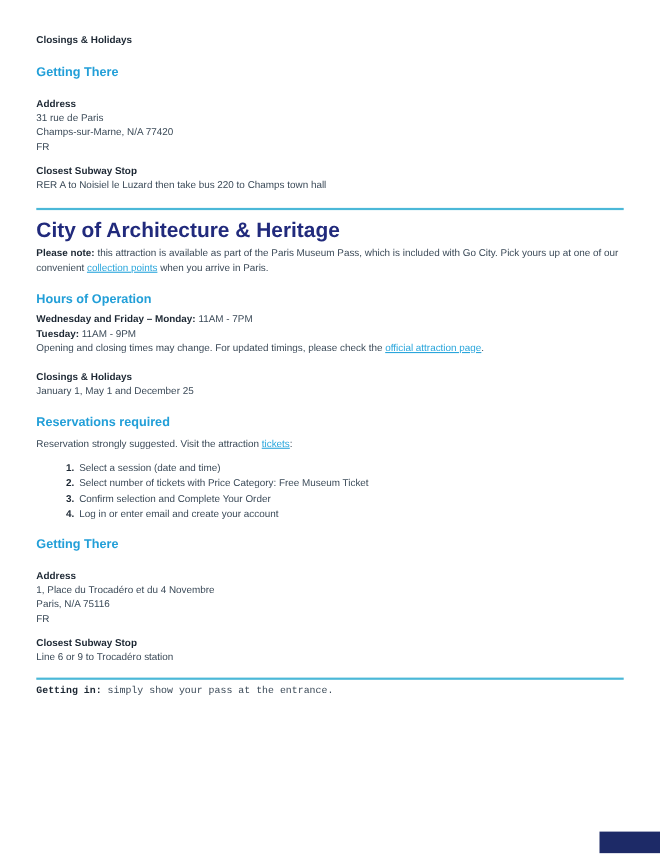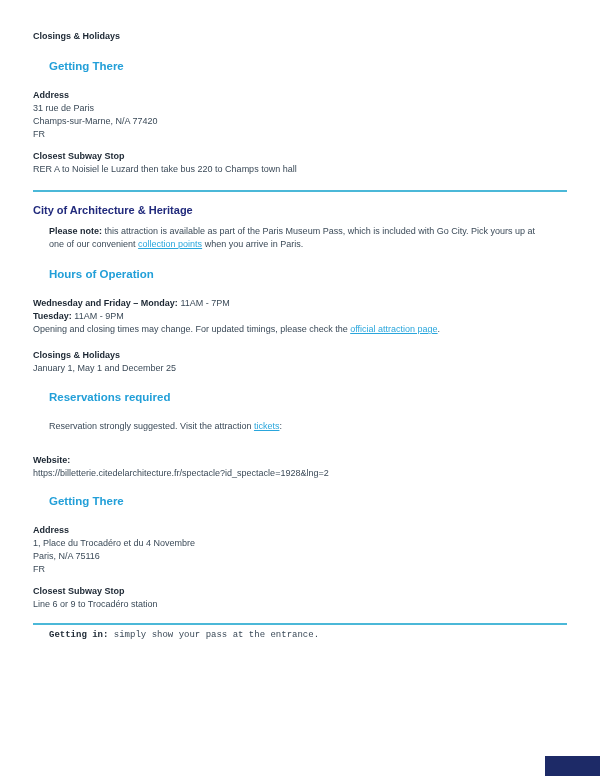--- a/index.html
+++ b/index.html
@@ -19,40 +19,40 @@
   .label {
     font-weight: bold;
     color: #1c2733;
   }
   .body-line { margin: 0; }
   .h-cyan {
     color: #229fd8;
     font-size: 11.5px;
     line-height: 14px;
     font-weight: bold;
-    margin: 16px;
+    margin: 0;
   }
   .h-navy {
     color: #212a7c;
-    font-size: 11px;
+    font-size: 19px;
     line-height: 19px;
     font-weight: bold;
     margin: 0;
   }
   a.doc-link {
     color: #2aa6dc;
     text-decoration: underline;
     cursor: pointer;
   }
   .rule {
     border: none;
     border-top: 2px solid #4bb8d8;
     margin: 0;
   }
-  p { margin: 16px; }
+  p { margin: 0; }
   .para { max-width: 534px; }
   ol.steps {
     margin: 9px 0 0 0;
     padding-left: 37px;
   }
   ol.steps li {
     margin-bottom: 1px;
     padding-left: 2px;
   }
   ol.steps li::marker {
@@ -120,25 +120,27 @@
       <p class="body-line label">Closings &amp; Holidays</p>
       <p class="body-line">January 1, May 1 and December 25</p>
     </div>
 
     <h3 class="h-cyan mt-head">Reservations required</h3>
 
     <p style="margin-top:6px;">
       <span>Reservation strongly suggested. Visit the attraction </span><a class="doc-link">tickets</a><span>:</span>
     </p>
 
+    <ol class="steps">
+      <li>Select a session (date and time)</li>
+      <li>Select number of tickets with Price Category: Free Museum Ticket</li>
+      <li>Confirm selection and Complete Your Order</li>
+      <li>Log in or enter email and create your account</li>
+    </ol>
 
-    <div style="margin-top:21px;">
-      <p class="body-line label">Website:</p>
-      <p class="body-line">https://billetterie.citedelarchitecture.fr/spectacle?id_spectacle=1928&amp;lng=2</p>
-    </div>
 
     <h3 class="h-cyan" style="margin-top:14px;">Getting There</h3>
 
     <div style="margin-top:15px;">
       <p class="body-line label">Address</p>
       <p class="body-line">1, Place du Trocadéro et du 4 Novembre</p>
       <p class="body-line">Paris, N/A 75116</p>
       <p class="body-line">FR</p>
     </div>
 

